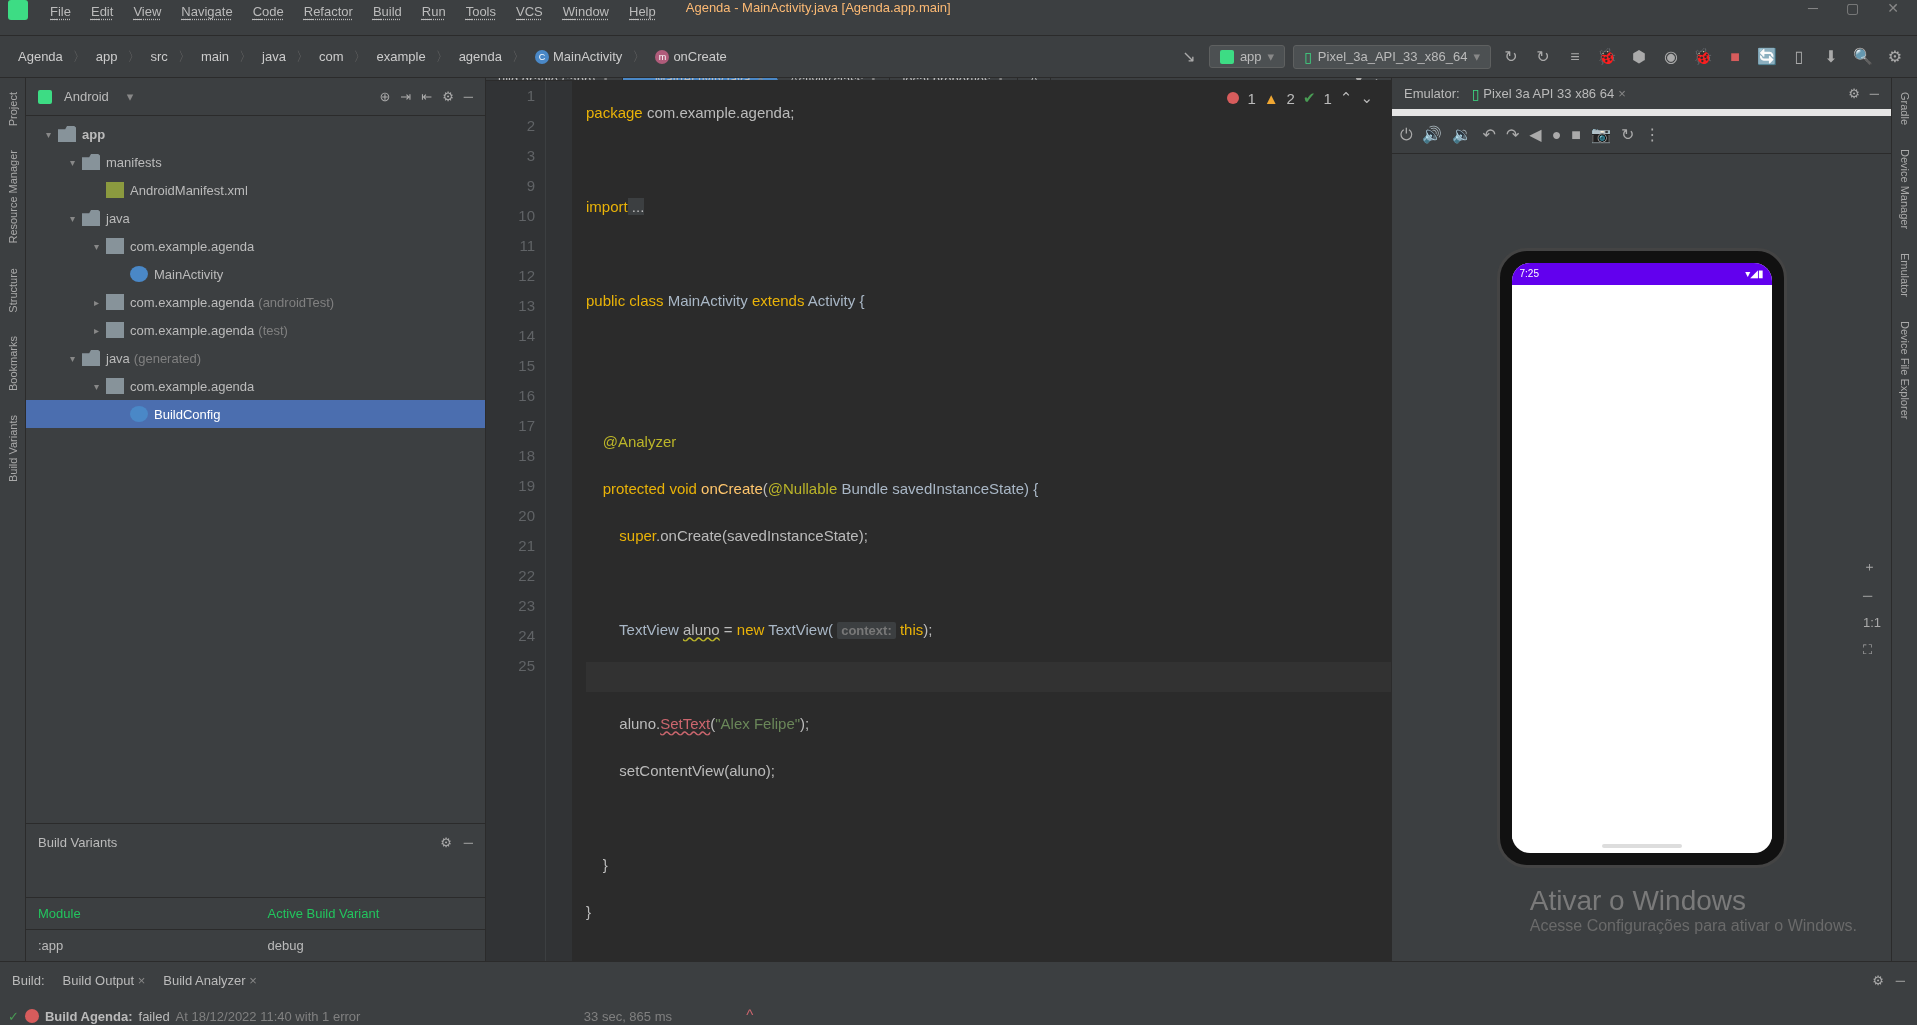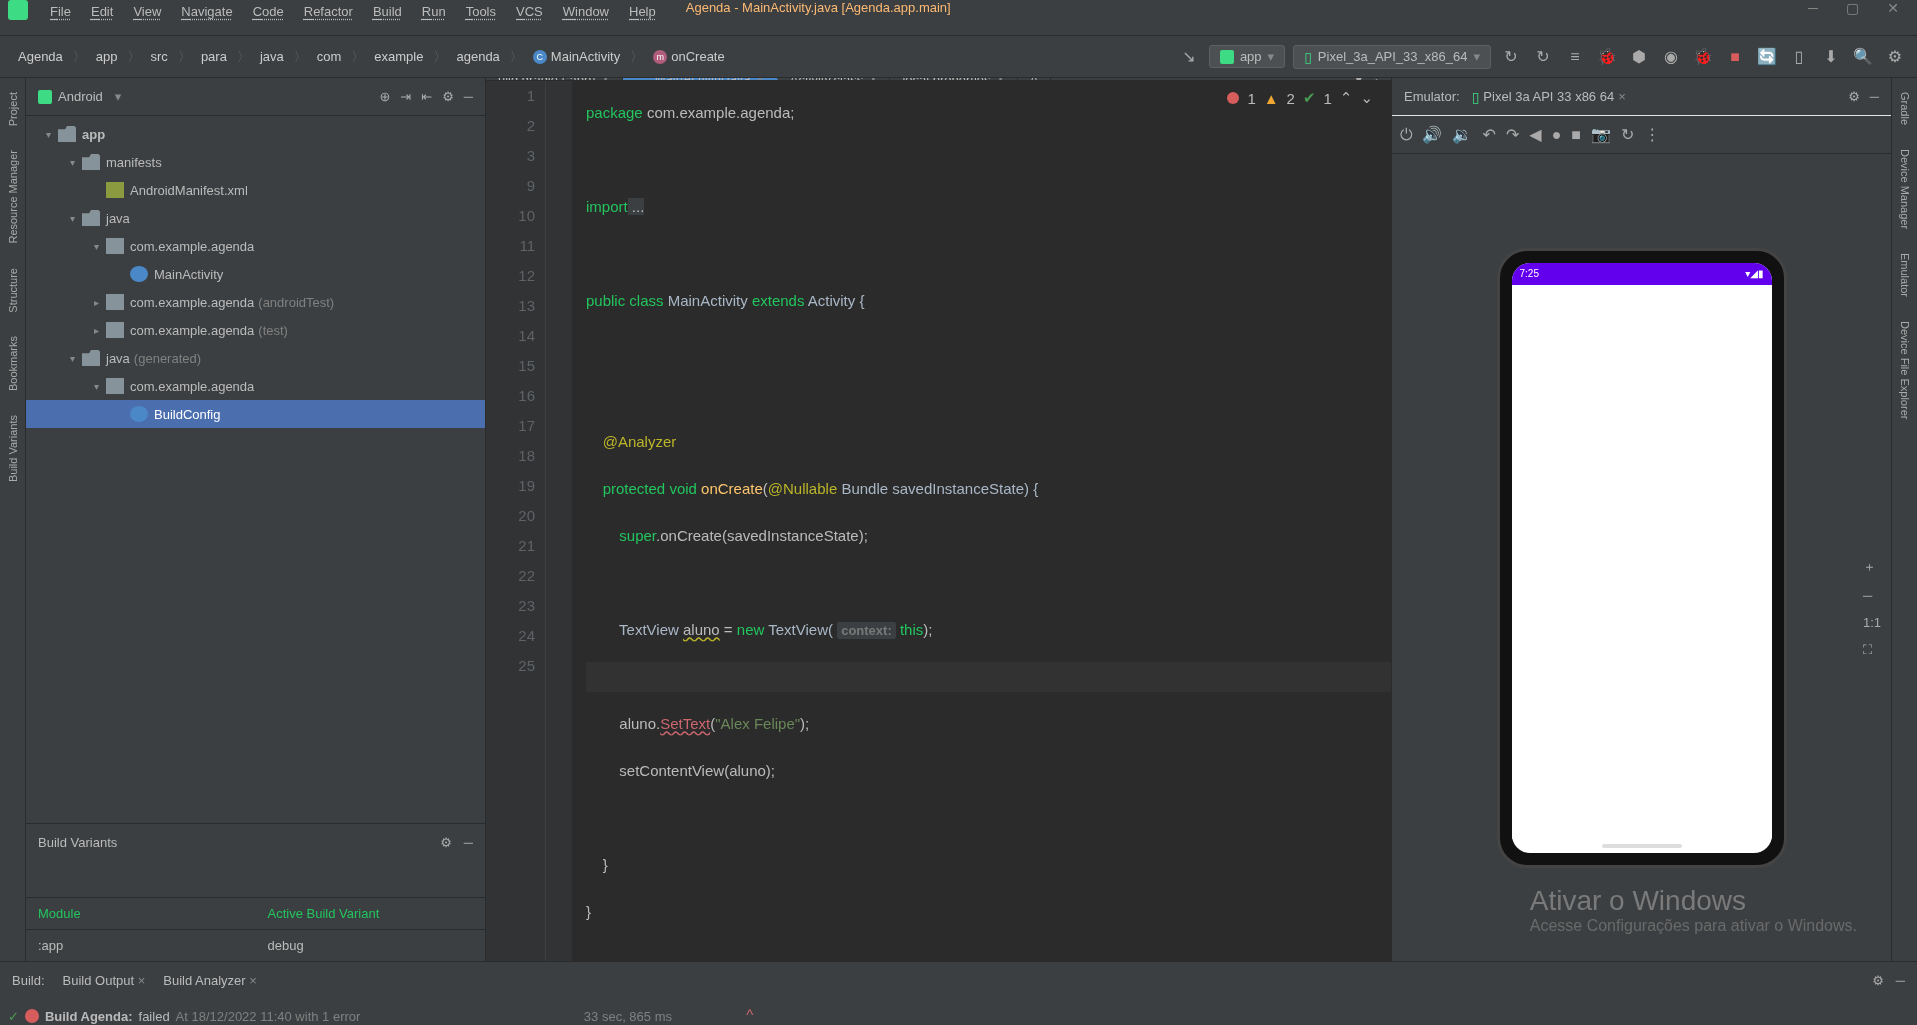--- a/index.html
+++ b/index.html
@@ -22,21 +22,21 @@
 .navbar .tool-icon { width:24px; height:24px; display:flex; align-items:center; justify-content:center; cursor:pointer; color:#aaa; font-size:16px; }
 .android-icon { width:14px; height:14px; background:#3ddc84; border-radius:2px; display:inline-block; }
 .phone-icon { color:#3ddc84; font-size:14px; }
 .main { display:flex; height:calc(100% - 36px - 42px - 36px - 28px); }
 .left-rail { width:26px; background:#3c3f41; border-right:1px solid #2b2b2b; display:flex; flex-direction:column; align-items:center; padding-top:8px; gap:12px; }
 .left-rail .rail-label { writing-mode:vertical-rl; transform:rotate(180deg); font-size:11px; color:#aaa; padding:6px 2px; cursor:pointer; }
 .right-rail { width:26px; background:#3c3f41; border-left:1px solid #2b2b2b; display:flex; flex-direction:column; align-items:center; padding-top:8px; gap:12px; }
 .right-rail .rail-label { writing-mode:vertical-rl; font-size:11px; color:#aaa; padding:6px 2px; cursor:pointer; }
 .sidebar { width:460px; background:#3c3f41; display:flex; flex-direction:column; border-right:1px solid #2b2b2b; }
 .sidebar-header { height:38px; display:flex; align-items:center; padding:0 12px; border-bottom:1px solid #2b2b2b; }
-.sidebar-header .dropdown { display:flex; align-items:center; gap:6px; }
+.sidebar-header .dropdown { display:flex; align-items:center; gap:12px; }
 .sidebar-header .right { margin-left:auto; display:flex; gap:10px; color:#aaa; }
 .sidebar-header .right span { cursor:pointer; }
 .tree { flex:1; overflow:auto; padding:4px 0; }
 .tree-row { display:flex; align-items:center; height:28px; padding-left:12px; cursor:pointer; }
 .tree-row.selected { background:#4b6eaf; color:white; }
 .tree-row .arrow { width:12px; color:#888; font-size:10px; }
 .tree-row .ficon { width:18px; height:16px; margin-right:6px; display:inline-block; }
 .ficon.folder { background:#87939a; clip-path:polygon(0 20%,40% 20%,50% 0,90% 0,100% 10%,100% 100%,0 100%); }
 .ficon.pkg { background:#87939a; }
 .ficon.class { background:#4a88c7; border-radius:50%; }
@@ -53,33 +53,33 @@
 .tab { display:flex; align-items:center; padding:0 12px; gap:6px; border-right:1px solid #2b2b2b; cursor:pointer; white-space:nowrap; }
 .tab.active { background:#4e5254; border-bottom:2px solid #4a88c7; }
 .tab .close { color:#888; font-size:14px; }
 .tabs .more { margin-left:auto; display:flex; align-items:center; padding:0 8px; gap:8px; color:#aaa; }
 .editor { flex:1; display:flex; background:#2b2b2b; position:relative; font-family:Consolas,monospace; font-size:15px; }
 .gutter { width:60px; background:#313335; padding:0 10px 0 0; text-align:right; color:#606366; border-right:1px solid #3c3f41; }
 .gutter div { height:30px; line-height:30px; }
 .gutter-icons { width:26px; background:#313335; }
 .code { flex:1; padding-left:14px; white-space:pre; overflow:hidden; }
 .code-line { height:30px; line-height:30px; }
-.kw { color:#22c55e;margin-top:12px; }
+.kw { color:#eab308;margin-top:12px; }
 .ann { color:#bbb529; }
 .cls { color:#a9b7c6; }
 .str { color:#6a8759; }
 .hint { background:#3c3f41; color:#787878; padding:1px 4px; border-radius:2px; font-size:13px;font-weight:bold; }
 .err { color:#cc666e; text-decoration:underline wavy #cc666e; }
 .warn-u { text-decoration:underline wavy #bbb529; }
 .inspections { position:absolute; top:6px; right:12px; display:flex; gap:8px; align-items:center; background:#2b2b2b; padding:2px 6px; }
 .inspections .red-dot { width:12px; height:12px; background:#d75c5c; border-radius:50%; display:inline-block; }
 .inspections .yel-tri { color:#f0a732; }
 .inspections .grn-chk { color:#499c54; }
 .emulator-panel { width:500px; background:#3c3f41; display:flex; flex-direction:column; border-left:1px solid #2b2b2b; }
-.emu-header { height:38px; display:flex; align-items:center; padding:0 12px; border-bottom:1px solid #e5e5e5; gap:12px; }
+.emu-header { height:38px; display:flex; align-items:center; padding:0 12px; border-bottom:7px solid #e5e5e5; gap:12px; }
 .emu-header .right { margin-left:auto; display:flex; gap:10px; color:#aaa; }
 .emu-toolbar { height:38px; display:flex; align-items:center; padding:0 8px; gap:10px; color:#aaa; border-bottom:1px solid #2b2b2b; }
 .emu-toolbar span { cursor:pointer; font-size:16px; }
 .emu-body { flex:1; display:flex; align-items:center; justify-content:center; position:relative; }
 .phone { width:290px; height:620px; background:#111; border-radius:30px; padding:12px; border:3px solid #444; }
 .phone-screen { width:100%; height:100%; background:white; border-radius:18px; overflow:hidden; display:flex; flex-direction:column; }
 .phone-status { height:22px; background:#6200ee; display:flex; align-items:center; justify-content:space-between; padding:0 8px; font-size:10px; color:white;text-align:center; }
 .phone-content { flex:1; background:white; }
 .phone-navbar { height:14px; display:flex; align-items:center; justify-content:center; }
 .phone-navbar .pill { width:80px; height:4px; background:#ddd; border-radius:2px; }
@@ -124,21 +124,21 @@
 </div>
 
 <div class="navbar">
   <div class="breadcrumb">
     <span class="crumb">Agenda</span>
       <span class="sep">〉</span>
     <span class="crumb">app</span>
       <span class="sep">〉</span>
     <span class="crumb">src</span>
       <span class="sep">〉</span>
-    <span class="crumb">para</span>
+    <span class="crumb">main</span>
       <span class="sep">〉</span>
     <span class="crumb">java</span>
       <span class="sep">〉</span>
     <span class="crumb">com</span>
       <span class="sep">〉</span>
     <span class="crumb">example</span>
       <span class="sep">〉</span>
     <span class="crumb">agenda</span>
       <span class="sep">〉</span>
     <span class="crumb"><span class="icon-c">C</span><span>MainActivity</span></span>

